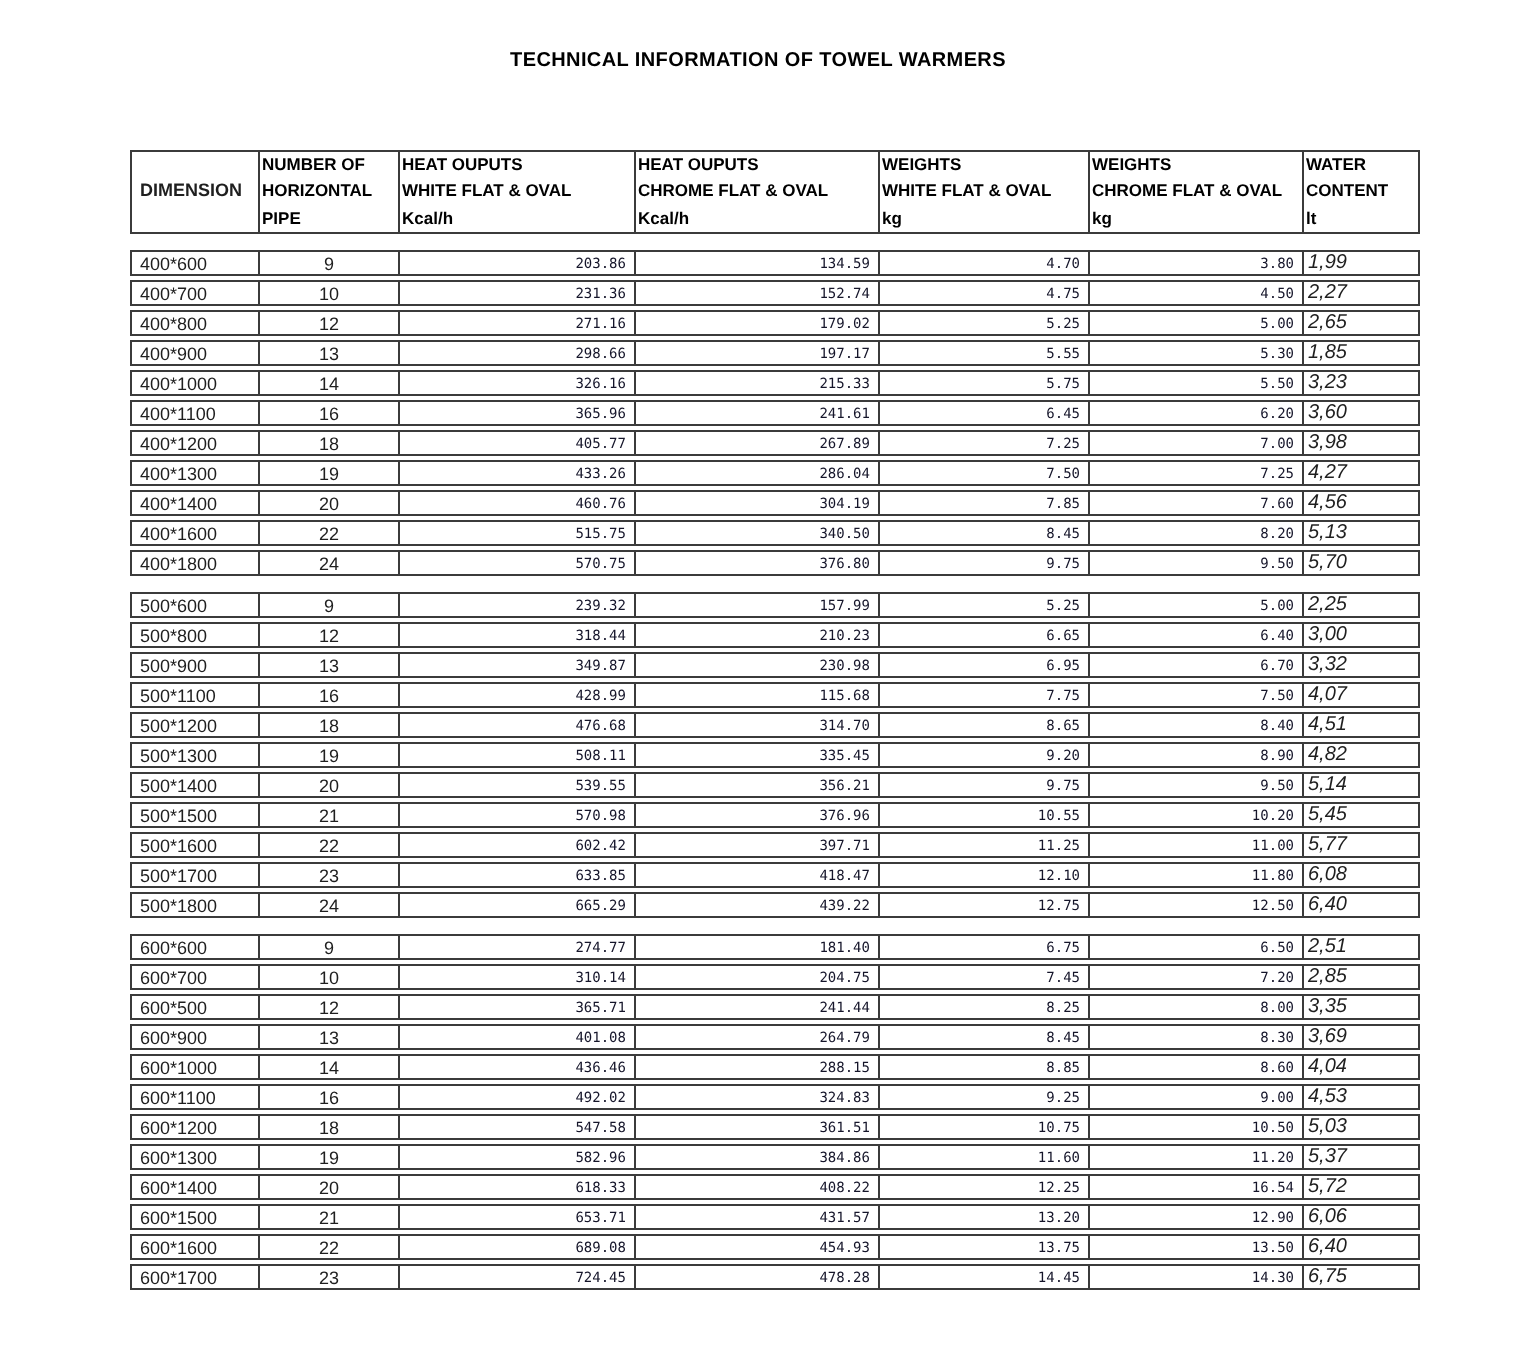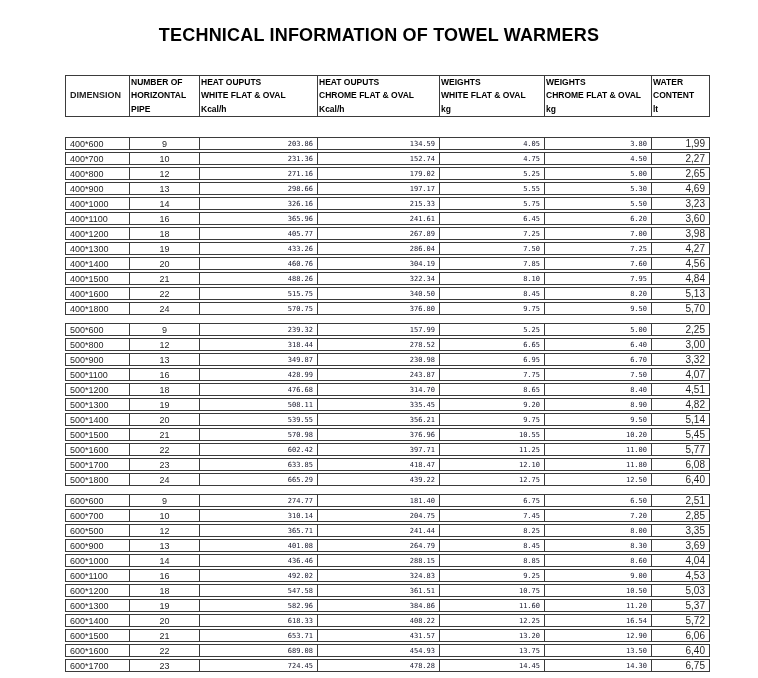--- a/index.html
+++ b/index.html
@@ -9,21 +9,21 @@
     color: #1a1a1a;
     position: relative;
     overflow: hidden;
   }
   .page { position: absolute; inset: 0; background: #ffffff; }
   .title {
     position: absolute;
     top: 25px; left: 0; width: 100%;
     margin: 0;
     text-align: center;
-    font-size: 18px;
+    font-size: 10px;
     font-weight: bold;
     letter-spacing: 0.2px;
     color: #000000;
   }
   .table-wrap { position: absolute; left: 65px; top: 73px; width: 645px; }
   table {
     border-collapse: separate;
     border-spacing: 0 2px;
     table-layout: fixed;
     width: 645px;
@@ -42,34 +42,35 @@
     vertical-align: middle;
     text-align: left;
     font-size: 8.5px;
     font-weight: bold;
     line-height: 1.55;
     color: #000000;
     padding: 0 1px;
   }
   td { height: 10px; padding: 0 2px; vertical-align: middle; }
   .grp { margin-top: 4px; }
-  .grp:first-child { margin-top: 16px; }
+  .grp:first-child { margin-top: 4px; }
   
   .c0 { text-align: left;  padding-left: 4px;  font-size: 9px;  color: #1f1f1f; }
   td.c1 { text-align: center; font-size: 9px; color: #1f1f1f; }
   td.c2, td.c3, td.c4, td.c5 {
     text-align: right; padding-right: 4px;
     font-family: "DejaVu Sans Mono", monospace;
     font-size: 7px;
     color: #15152a;
   }
   td.c6 {
-    text-align: right; padding-right: 4px;
+    padding-right: 4px;
     font-size: 10px;
     color: #1f1f1f;
+    font-style: italic;
   }
 </style>
 </head>
 <body>
 
 <div class="page">
   <h1 class="title">TECHNICAL INFORMATION OF TOWEL WARMERS</h1>
   <div class="table-wrap">
     <table class="hdr">
       <colgroup>
@@ -103,21 +104,21 @@
             <col style="width: 105px;">
             <col style="width: 107px;">
             <col style="width: 58px;">
           </colgroup>
           <tbody>
             <tr>
               <td class="c0">400*600</td>
               <td class="c1">9</td>
               <td class="c2">203.86</td>
               <td class="c3">134.59</td>
-              <td class="c4">4.05</td>
+              <td class="c4">4.70</td>
               <td class="c5">3.80</td>
               <td class="c6">1,99</td>
             </tr>
             <tr>
               <td class="c0">400*700</td>
               <td class="c1">10</td>
               <td class="c2">231.36</td>
               <td class="c3">152.74</td>
               <td class="c4">4.75</td>
               <td class="c5">4.50</td>
@@ -132,21 +133,21 @@
               <td class="c5">5.00</td>
               <td class="c6">2,65</td>
             </tr>
             <tr>
               <td class="c0">400*900</td>
               <td class="c1">13</td>
               <td class="c2">298.66</td>
               <td class="c3">197.17</td>
               <td class="c4">5.55</td>
               <td class="c5">5.30</td>
-              <td class="c6">4,69</td>
+              <td class="c6">1,85</td>
             </tr>
             <tr>
               <td class="c0">400*1000</td>
               <td class="c1">14</td>
               <td class="c2">326.16</td>
               <td class="c3">215.33</td>
               <td class="c4">5.75</td>
               <td class="c5">5.50</td>
               <td class="c6">3,23</td>
             </tr>
@@ -178,29 +179,20 @@
               <td class="c6">4,27</td>
             </tr>
             <tr>
               <td class="c0">400*1400</td>
               <td class="c1">20</td>
               <td class="c2">460.76</td>
               <td class="c3">304.19</td>
               <td class="c4">7.85</td>
               <td class="c5">7.60</td>
               <td class="c6">4,56</td>
-            </tr>
-            <tr>
-              <td class="c0">400*1500</td>
-              <td class="c1">21</td>
-              <td class="c2">488.26</td>
-              <td class="c3">322.34</td>
-              <td class="c4">8.10</td>
-              <td class="c5">7.95</td>
-              <td class="c6">4,84</td>
             </tr>
             <tr>
               <td class="c0">400*1600</td>
               <td class="c1">22</td>
               <td class="c2">515.75</td>
               <td class="c3">340.50</td>
               <td class="c4">8.45</td>
               <td class="c5">8.20</td>
               <td class="c6">5,13</td>
             </tr>
@@ -232,39 +224,39 @@
               <td class="c2">239.32</td>
               <td class="c3">157.99</td>
               <td class="c4">5.25</td>
               <td class="c5">5.00</td>
               <td class="c6">2,25</td>
             </tr>
             <tr>
               <td class="c0">500*800</td>
               <td class="c1">12</td>
               <td class="c2">318.44</td>
-              <td class="c3">278.52</td>
+              <td class="c3">210.23</td>
               <td class="c4">6.65</td>
               <td class="c5">6.40</td>
               <td class="c6">3,00</td>
             </tr>
             <tr>
               <td class="c0">500*900</td>
               <td class="c1">13</td>
               <td class="c2">349.87</td>
               <td class="c3">230.98</td>
               <td class="c4">6.95</td>
               <td class="c5">6.70</td>
               <td class="c6">3,32</td>
             </tr>
             <tr>
               <td class="c0">500*1100</td>
               <td class="c1">16</td>
               <td class="c2">428.99</td>
-              <td class="c3">243.87</td>
+              <td class="c3">115.68</td>
               <td class="c4">7.75</td>
               <td class="c5">7.50</td>
               <td class="c6">4,07</td>
             </tr>
             <tr>
               <td class="c0">500*1200</td>
               <td class="c1">18</td>
               <td class="c2">476.68</td>
               <td class="c3">314.70</td>
               <td class="c4">8.65</td>

